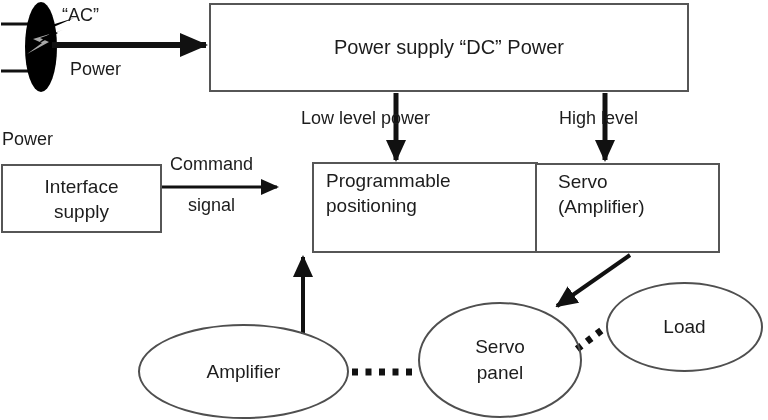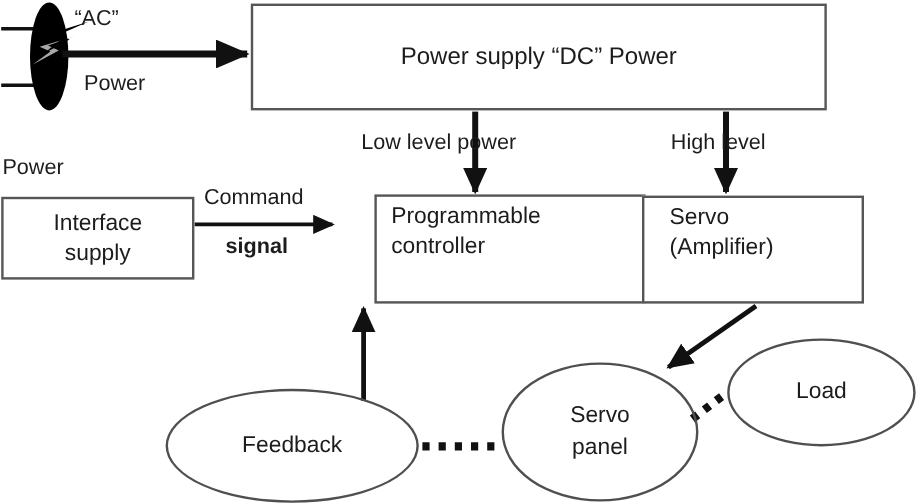--- a/index.html
+++ b/index.html
@@ -74,42 +74,42 @@
     <span>Power supply “DC” Power</span>
   </div>
 
   <div class="box colcenter" style="left:1px;top:164px;width:161px;height:69px;">
     <span>Interface</span>
     <span>supply</span>
   </div>
 
   <div class="box lefttext" style="left:280px;top:162px;width:226px;height:91px;padding-left:12px;margin-left:32px;">
     <div>Programmable</div>
-    <div>controller</div>
+    <div>positioning</div>
   </div>
 
   <div class="box lefttext" style="left:535px;top:163px;width:185px;height:90px;padding-left:21px;">
     <div>Servo</div>
     <div>(Amplifier)</div>
   </div>
 
   <div class="ellipse" style="left:138px;top:324px;width:211px;height:95px;">
-    <span>Feedback</span>
+    <span>Amplifier</span>
   </div>
 
   <div class="ellipse" style="left:418px;top:302px;width:164px;height:116px;">
     <span>Servo</span>
     <span>panel</span>
   </div>
 
   <div class="ellipse" style="left:606px;top:282px;width:157px;height:90px;">
     <span>Load</span>
   </div>
 
   <span class="lbl" style="left:62px;top:5px;">“AC”</span>
   <span class="lbl" style="left:70px;top:59px;">Power</span>
   <span class="lbl" style="left:2px;top:129px;">Power</span>
   <span class="lbl" style="left:170px;top:154px;">Command</span>
-  <span class="lbl" style="left:188px;top:195px;font-weight:bold;">signal</span>
+  <span class="lbl" style="left:188px;top:195px;">signal</span>
   <span class="lbl" style="left:301px;top:108px;">Low level power</span>
   <span class="lbl" style="left:559px;top:108px;">High level</span>
 
 </div>
 
 </body></html>

